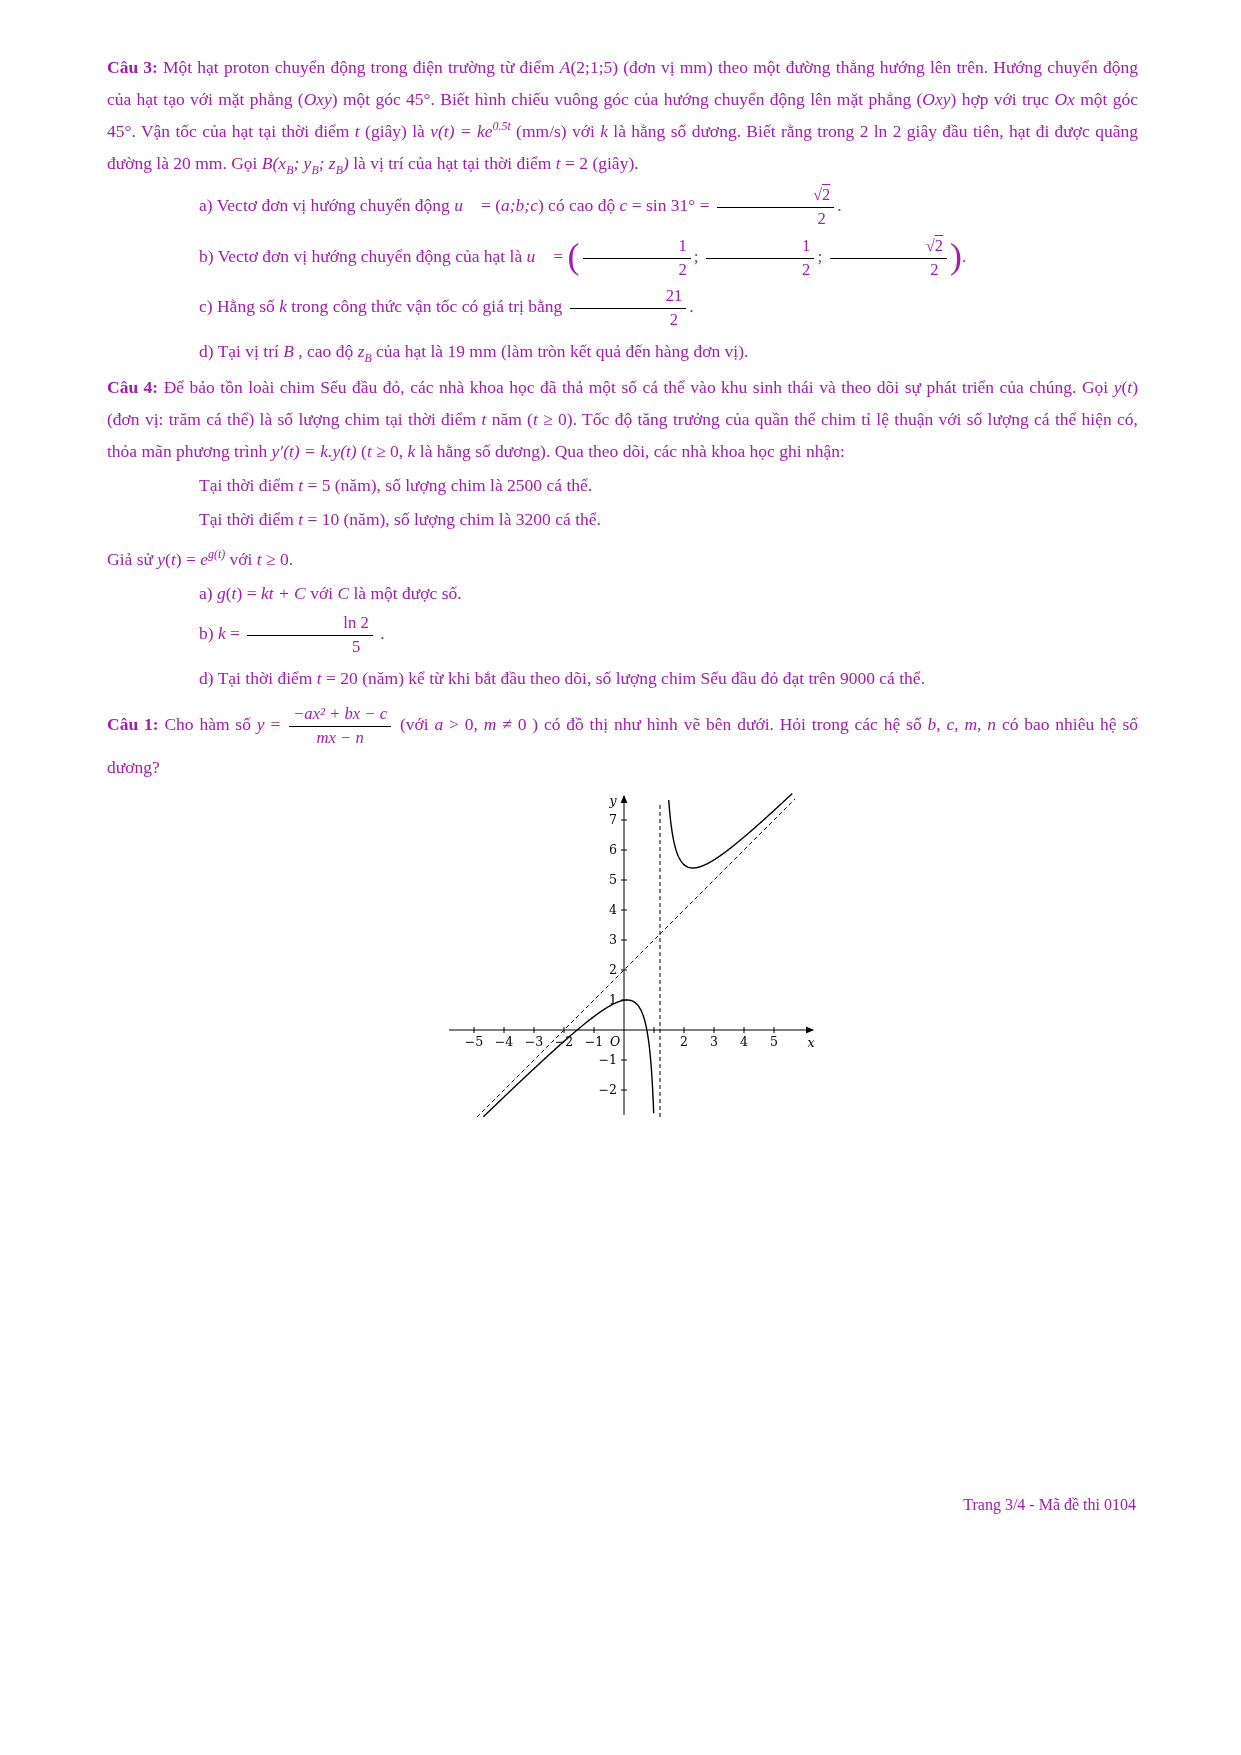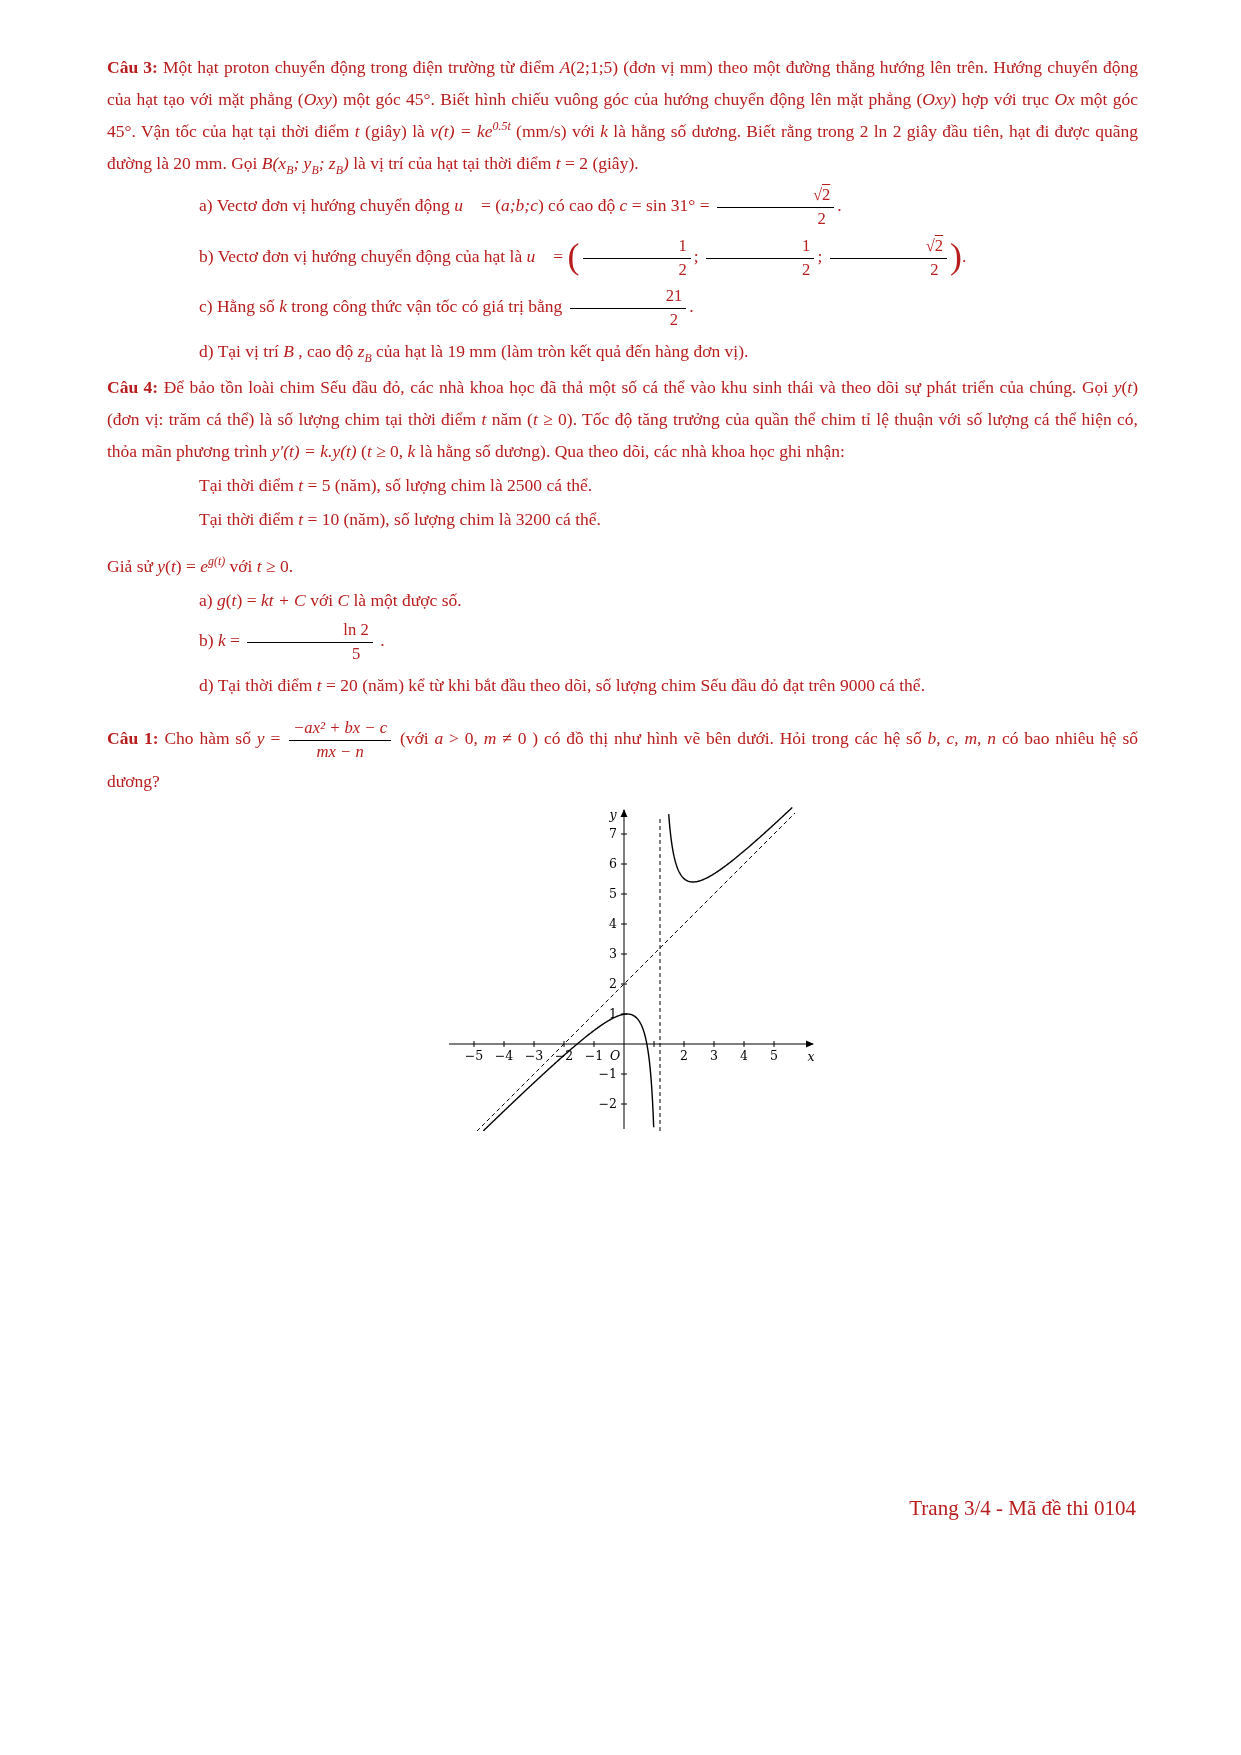--- a/index.html
+++ b/index.html
@@ -1,32 +1,32 @@
 <!DOCTYPE html>
 <html><head>
 <meta charset="utf-8">
 <style>
   html,body{margin:0;padding:0;background:#ffffff;}
   .page{position:relative;width:1241px;height:1755px;background:#fff;overflow:hidden;
-        font-family:"Liberation Serif","DejaVu Serif",serif;font-size:17.5px;color:#b91c1c;}
+        font-family:"Liberation Serif","DejaVu Serif",serif;font-size:17.5px;color:#a21caf;}
   .content{position:absolute;left:107px;top:51px;width:1031px;}
   p{margin:0;text-align:justify;line-height:1.83;}
   p.item{text-indent:92px;margin:2px 0;}
-  p.gap{margin-top:15px;}
+  p.gap{margin-top:8px;}
   .bold{font-weight:bold;}
   .m{font-style:italic;}
   sup,sub{font-size:68%;font-style:italic;}
   .frac{display:inline-block;text-align:center;vertical-align:middle;margin:2px 3px;line-height:1.25;font-size:0.95em;font-style:normal;}
   .frac.it{font-style:italic;}
   .frac .num{display:block;padding:0 4px 1px;border-bottom:1px solid #000;}
   .frac .den{display:block;padding-top:1px;}
   .ol{text-decoration:overline;}
   .bigp{font-size:2.05em;font-style:normal;vertical-align:middle;line-height:0;position:relative;top:-0.06em;}
   .graph-wrap{margin:10px 0 0 340px;}
-  .footer{position:absolute;right:105px;top:1496px;font-size:21px;}
+  .footer{position:absolute;right:105px;top:1496px;font-size:16px;}
 </style>
 </head>
 <body>
 
 <div class="page">
   <div class="content">
     <p class="para"><span class="bold">Câu 3:</span><span>  Một hạt proton chuyển động trong điện trường từ điểm </span><span class="m">A</span><span>(2;1;5) (đơn vị mm) theo một đường thẳng hướng lên trên. Hướng chuyển động của hạt tạo với mặt phẳng (</span><span class="m">Oxy</span><span>) một góc 45°. Biết hình chiếu vuông góc của hướng chuyển động lên mặt phẳng (</span><span class="m">Oxy</span><span>) hợp với trục </span><span class="m">Ox</span><span> một góc 45°. Vận tốc của hạt tại thời điểm </span><span class="m">t</span><span> (giây) là </span><span class="m">v(t) = ke</span><sup class="m">0.5t</sup><span> (mm/s) với </span><span class="m">k</span><span> là hằng số dương. Biết rằng trong 2 ln 2 giây đầu tiên, hạt đi được quãng đường là 20 mm. Gọi </span><span class="m">B(x</span><sub class="m">B</sub><span class="m">; y</span><sub class="m">B</sub><span class="m">; z</span><sub class="m">B</sub><span class="m">)</span><span> là vị trí của hạt tại thời điểm </span><span class="m">t</span><span> = 2 (giây).</span></p>
     <p class="item"><span>a) Vectơ đơn vị hướng chuyển động </span><span class="m">u⃗</span><span> = (</span><span class="m">a;b;c</span><span>) có cao độ </span><span class="m">c</span><span> = sin 31° = </span><span class="frac"><span class="num">√<span class="ol">2</span></span><span class="den">2</span></span><span>.</span></p>
     <p class="item"><span>b) Vectơ đơn vị hướng chuyển động của hạt là </span><span class="m">u⃗</span><span> = </span><span class="bigp">(</span><span class="frac"><span class="num">1</span><span class="den">2</span></span><span>; </span><span class="frac"><span class="num">1</span><span class="den">2</span></span><span>; </span><span class="frac"><span class="num">√<span class="ol">2</span></span><span class="den">2</span></span><span class="bigp">)</span><span>.</span></p>
     <p class="item"><span>c) Hằng số </span><span class="m">k</span><span> trong công thức vận tốc có giá trị bằng </span><span class="frac"><span class="num">21</span><span class="den">2</span></span><span>.</span></p>

